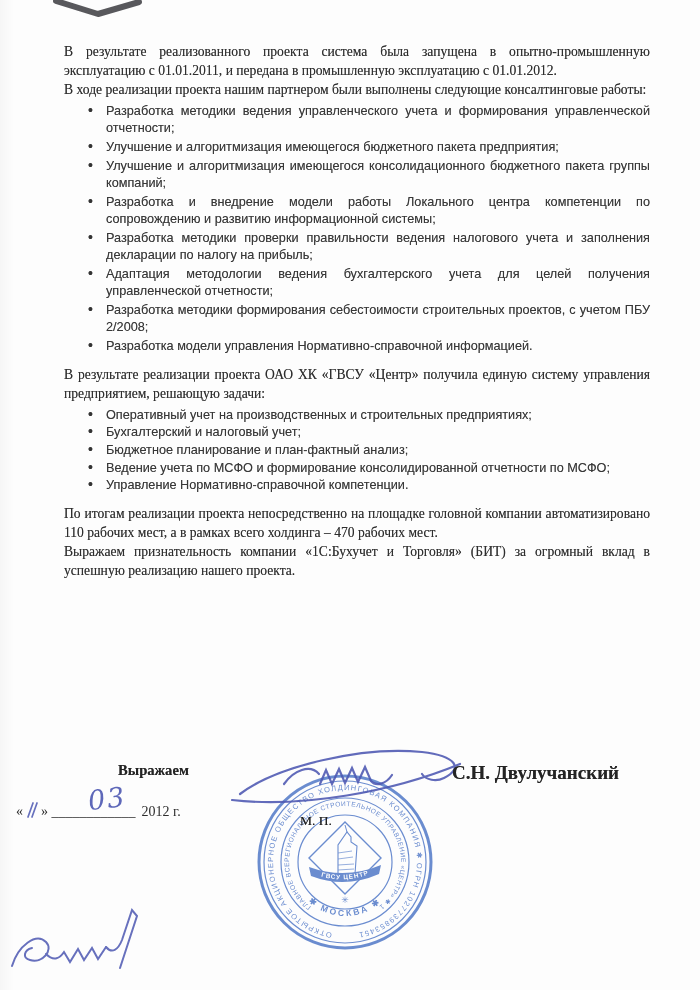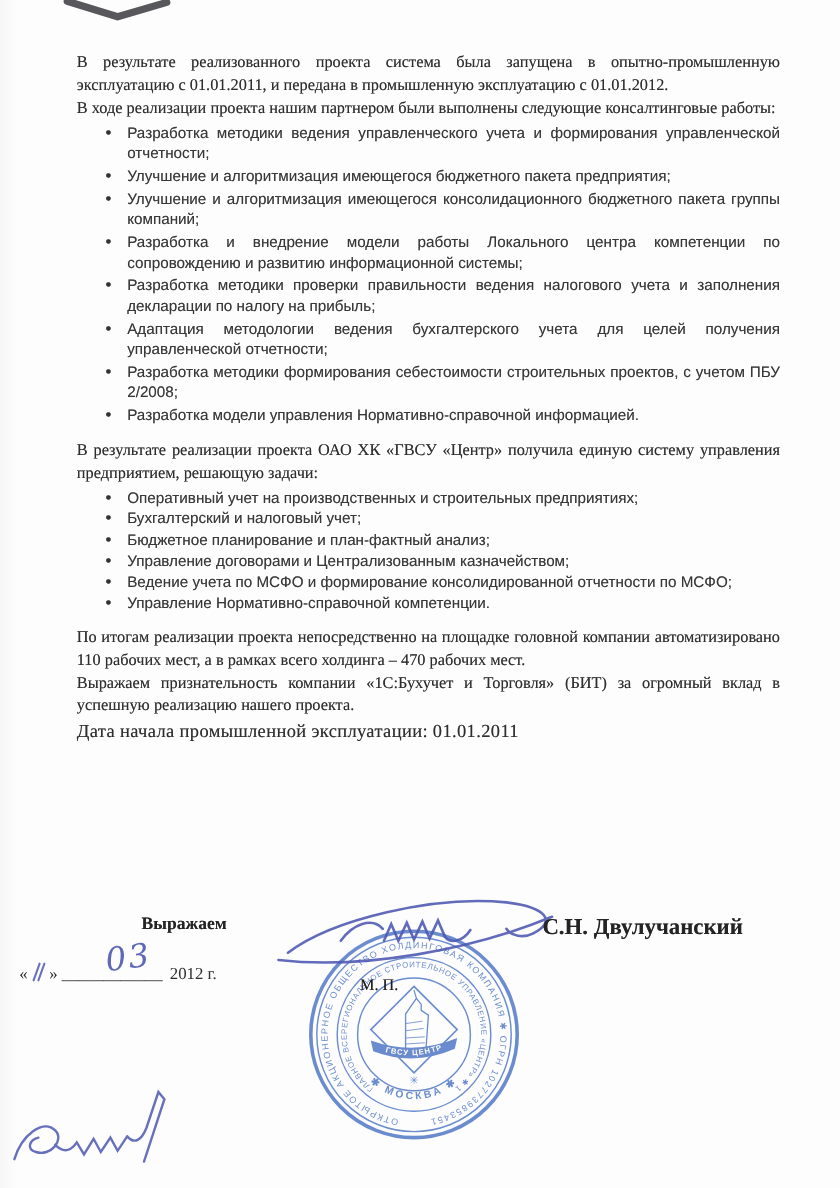--- a/index.html
+++ b/index.html
@@ -63,28 +63,26 @@
       <li>Разработка методики формирования себестоимости строительных проектов, с учетом ПБУ 2/2008;</li>
       <li>Разработка модели управления Нормативно-справочной информацией.</li>
     </ul>
 
     <p class="p">В результате реализации проекта ОАО ХК «ГВСУ «Центр» получила единую систему управления предприятием, решающую задачи:</p>
 
     <ul class="blist tight">
       <li>Оперативный учет на производственных и строительных предприятиях;</li>
       <li>Бухгалтерский и налоговый учет;</li>
       <li>Бюджетное планирование и план-фактный анализ;</li>
-      <li>Управление договорами и Централизованным казначейством;</li>
       <li>Ведение учета по МСФО и формирование консолидированной отчетности по МСФО;</li>
       <li>Управление Нормативно-справочной компетенции.</li>
     </ul>
 
     <p class="p gap">По итогам реализации проекта непосредственно на площадке головной компании автоматизировано 110 рабочих мест, а в рамках всего холдинга – 470 рабочих мест.</p>
     <p class="p">Выражаем признательность компании «1С:Бухучет и Торговля» (БИТ) за огромный вклад в успешную реализацию нашего проекта.</p>
-    <p class="p date-big">Дата начала промышленной эксплуатации: 01.01.2011</p>
   </div>
 
   <svg class="stamp-svg" width="180" height="180" viewBox="0 0 180 180">
     <defs>
       <path id="ringOuter" d="M 90 162 A 72 72 0 1 1 90 18 A 72 72 0 1 1 90 162"></path>
       <path id="ringInner" d="M 90 146 A 56 56 0 1 1 90 34 A 56 56 0 1 1 90 146"></path>
       <path id="cityArc" d="M 36 90 A 54 54 0 0 0 144 90"></path>
       <path id="bannerArc" d="M 58 102 Q 90 114 122 99"></path>
     </defs>
     <g opacity="0.82">

